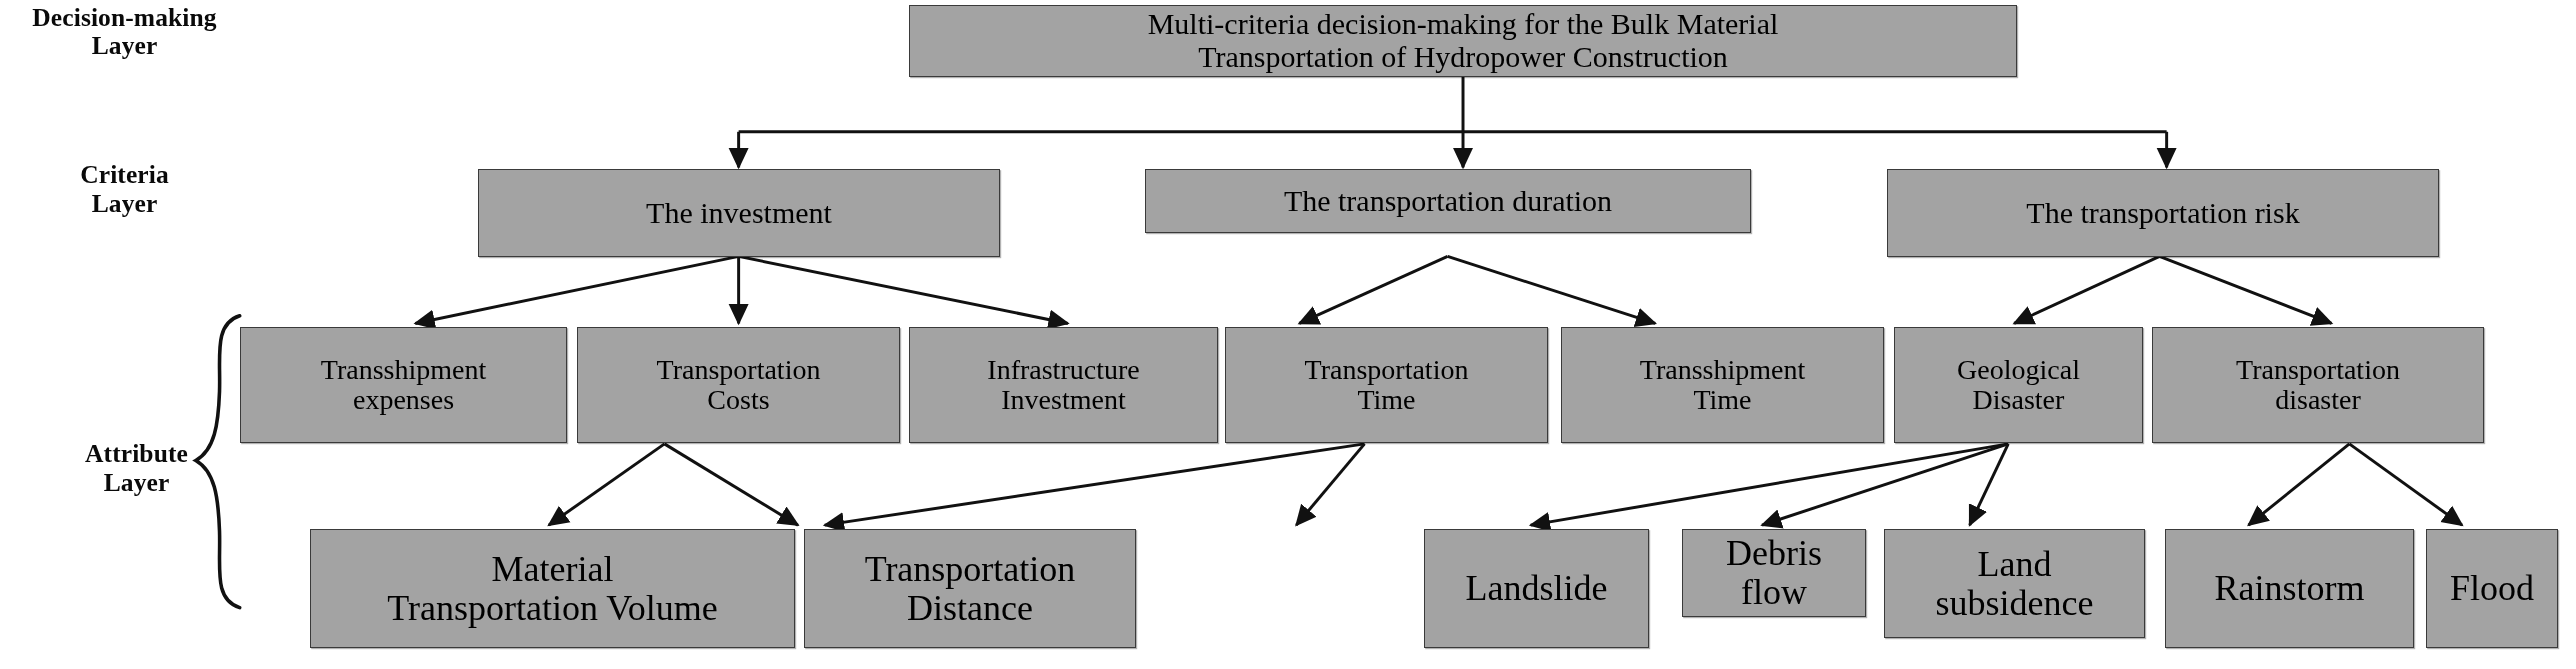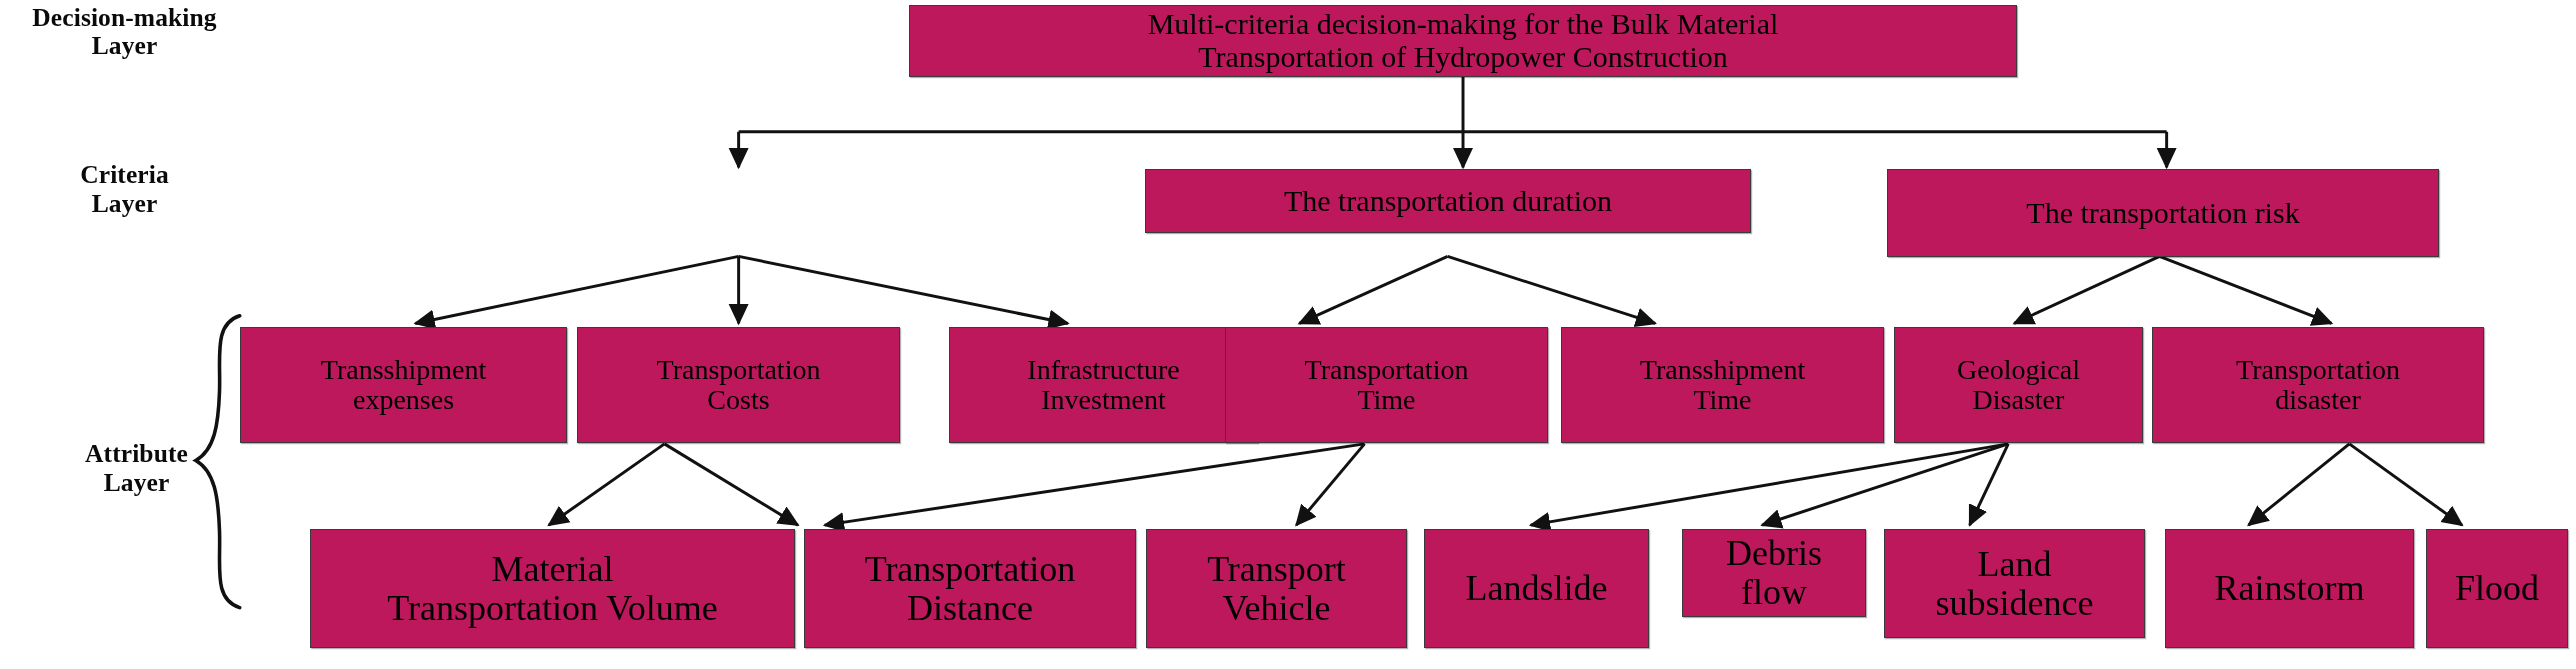--- a/index.html
+++ b/index.html
@@ -20,21 +20,21 @@
     white-space:pre-line;
   }
   #lbl-decision{left:0px;  top:3.6px;   width:249px;}
   #lbl-criteria{left:0px;  top:161px; width:249px;}
   #lbl-attribute{left:0px; top:440px; width:225px;padding-left:24px;}
 
   
   .node{
     position:absolute;
     box-sizing:border-box;
-    background:#be185d;
+    background:#a3a3a3;
     border:1.8px solid #3a3a3a;
     display:flex;
     align-items:center;
     justify-content:center;
     text-align:center;
     color:#000;
     line-height:1.08;
     white-space:pre-line;
     box-shadow:1.2px 1.2px 0 rgba(0,0,0,0.30);
   }
@@ -101,46 +101,45 @@
   <div class="layer-label" id="lbl-decision">Decision-making
 Layer</div>
   <div class="layer-label" id="lbl-criteria">Criteria
 Layer</div>
   <div class="layer-label" id="lbl-attribute">Attribute
 Layer</div>
 
   <div class="node root" style="left:909px;top:4.7px;width:1108px;height:72px;">Multi-criteria decision-making for the Bulk Material
 Transportation of Hydropower Construction</div>
 
+  <div class="node criteria" style="left:478px;top:169px;width:522px;height:88px;">The  investment</div>
   <div class="node criteria" style="left:1145px;top:169px;width:606px;height:64px;">The transportation duration</div>
   <div class="node criteria" style="left:1887px;top:169px;width:552px;height:88px;">The  transportation risk</div>
 
   <div class="node attr" style="left:240px;top:327px;width:327px;height:116px;">Transshipment
 expenses</div>
   <div class="node attr" style="left:577px;top:327px;width:323px;height:116px;">Transportation
 Costs</div>
-  <div class="node attr" style="left:909px;top:327px;width:309px;height:116px;margin-left:40px;">Infrastructure
+  <div class="node attr" style="left:909px;top:327px;width:309px;height:116px;">Infrastructure
 Investment</div>
   <div class="node attr" style="left:1225px;top:327px;width:323px;height:116px;">Transportation
 Time</div>
   <div class="node attr" style="left:1561px;top:327px;width:323px;height:116px;">Transshipment
 Time</div>
   <div class="node attr" style="left:1894px;top:327px;width:249px;height:116px;">Geological
 Disaster</div>
   <div class="node attr" style="left:2152px;top:327px;width:332px;height:116px;">Transportation
 disaster</div>
 
   <div class="node leaf" style="left:310px;top:529px;width:485px;height:119px;">Material
 Transportation Volume</div>
   <div class="node leaf" style="left:804px;top:529px;width:332px;height:119px;">Transportation
 Distance</div>
-  <div class="node leaf" style="left:1146px;top:529px;width:261px;height:119px;">Transport
-Vehicle</div>
   <div class="node leaf" style="left:1424px;top:529px;width:225px;height:119px;">Landslide</div>
   <div class="node leaf" style="left:1682px;top:529px;width:184px;height:88px;">Debris
 flow</div>
   <div class="node leaf" style="left:1884px;top:529px;width:261px;height:109px;">Land
 subsidence</div>
   <div class="node leaf" style="left:2165px;top:529px;width:249px;height:119px;">Rainstorm</div>
-  <div class="node leaf" style="left:2426px;top:529px;width:142px;height:119px;">Flood</div>
+  <div class="node leaf" style="left:2426px;top:529px;width:132px;height:119px;">Flood</div>
 
 </div>
 
 
 </body></html>

